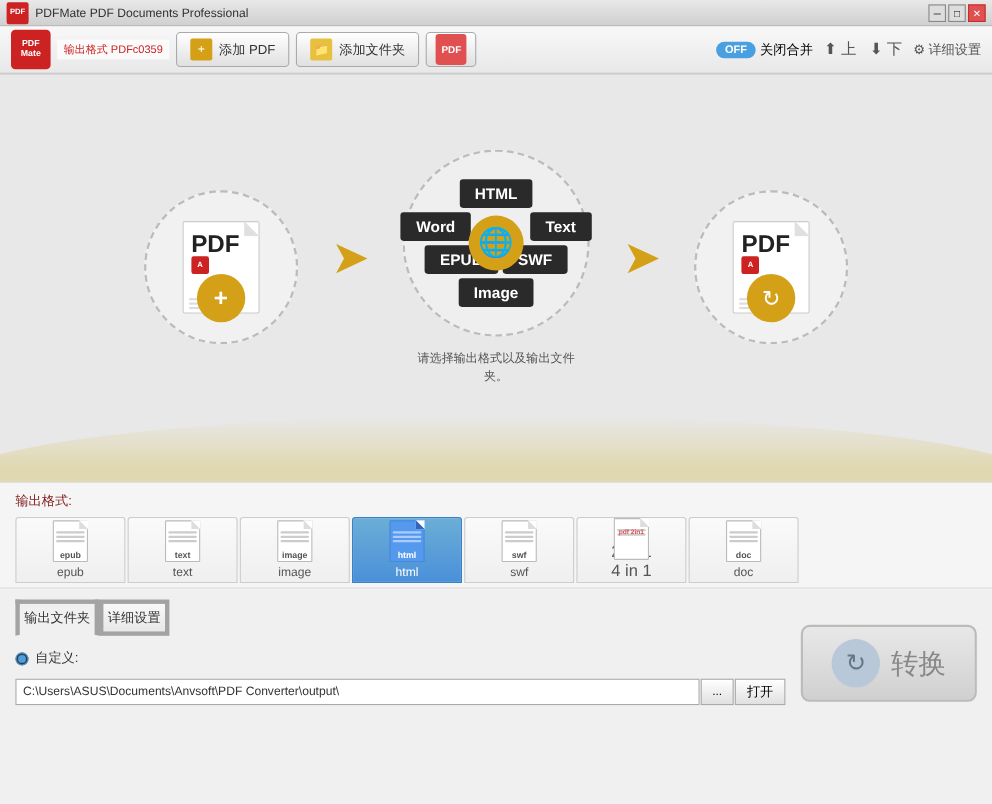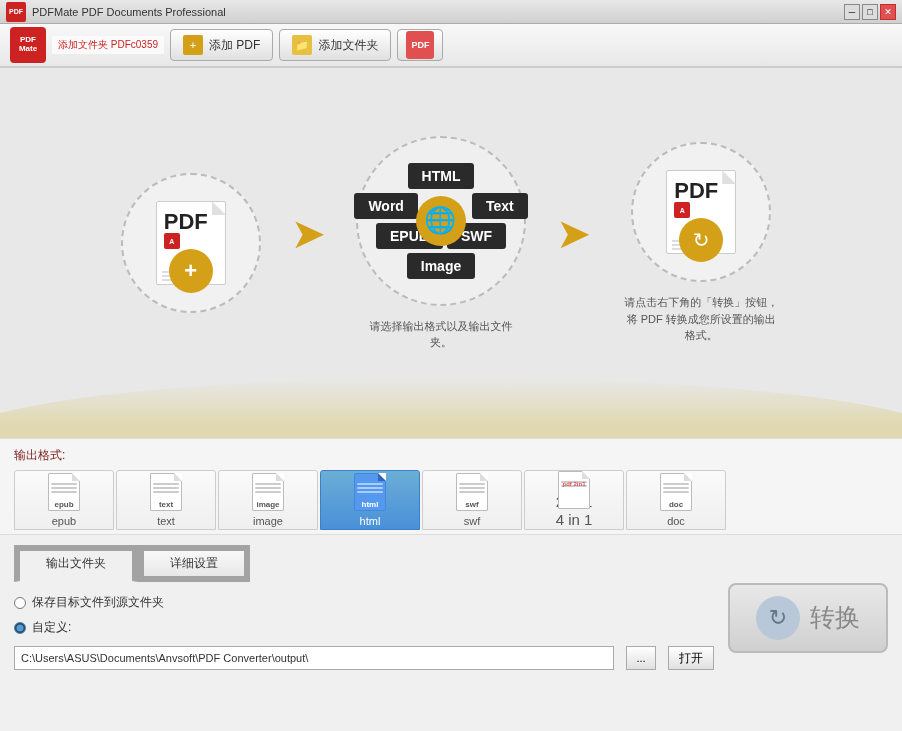--- a/index.html
+++ b/index.html
@@ -385,22 +385,22 @@
     }
     .bottom-left {
       flex: 1;
     }
     .settings-tabs {
       display: flex;
       gap: 0;
       margin-bottom: 12px;
     }
     .settings-tab {
-      padding: 4px 26px;
-      border: 6px solid #a3a3a3;
+      padding: 4px 4px;
+      border: 4px solid #a3a3a3;
       background: linear-gradient(to bottom, #f8f8f8, #e8e8e8);
       cursor: pointer;
       font-size: 12px;
       color: #333;
     }
     .settings-tab.active {
       background: #f0f0f0;
       border-bottom: 1px solid #f0f0f0;
       z-index: 1;
     }
@@ -417,21 +417,21 @@
       font-size: 12px;
       color: #333;
     }
     .radio-input {
       width: 12px;
       height: 12px;
       accent-color: #4a9fe0;
     }
     .path-row {
       display: flex;
-      gap: 12px;
+      gap: 1px;
       align-items: flex-start;
     }
     .path-input {
       flex: 1;
       height: 24px;
       border: 1px solid #aaa;
       padding: 0 6px;
       font-size: 11px;
       background: white;
       color: #333;
@@ -510,33 +510,45 @@
     <div class="title-btn">─</div>
     <div class="title-btn">□</div>
     <div class="title-btn close">✕</div>
   </div>
 </div>
 
 <div class="toolbar">
   <div class="toolbar-left">
     <div class="logo-badge" style="background:#cc2222;border-radius:4px;font-size:8px;line-height:1.1;text-align:center;padding:2px;">PDF<br>Mate</div>
     <div class="watermark" style="position:relative;top:auto;left:auto;transform:none;font-size:10px;color:#cc2222;">
-      <span>添加文件夹 PDFc0359</span>
+      <span>输出格式 PDFc0359</span>
     </div>
     <button class="toolbar-btn">
       <div class="icon">+</div>
       <span>添加 PDF</span>
     </button>
     <button class="toolbar-btn">
       <div class="icon" style="background:#e8c040;">📁</div>
       <span>添加文件夹</span>
     </button>
     <button class="toolbar-btn" style="padding:0 8px;">
       <div style="width:28px;height:28px;background:#e05050;border-radius:3px;display:flex;align-items:center;justify-content:center;color:white;font-size:9px;font-weight:bold;">PDF</div>
     </button>
+  </div>
+  <div class="toolbar-right">
+    <div class="toggle-switch">
+      <span class="toggle-off">OFF</span>
+      <span>关闭合并</span>
+    </div>
+    <button class="toolbar-icon-btn">⬆ <span>上</span></button>
+    <button class="toolbar-icon-btn">⬇ <span>下</span></button>
+    <div class="gear-btn">
+      <span>⚙</span>
+      <span>详细设置</span>
+    </div>
   </div>
 </div>
 
 <div class="main-area">
   <div class="wave-bottom"></div>
   <div class="main-content">
 
     <div class="step-item">
       <div class="circle-container">
         <div class="pdf-doc">
@@ -589,21 +601,20 @@
           <div class="pdf-text">PDF</div>
           <div style="position:absolute;bottom:4px;left:6px;">
             <div style="width:40px;height:2px;background:#ddd;margin-bottom:2px;"></div>
             <div style="width:35px;height:2px;background:#ddd;margin-bottom:2px;"></div>
             <div style="width:30px;height:2px;background:#ddd;"></div>
           </div>
           <div class="pdf-badge-refresh">↻</div>
           <div style="position:absolute;top:32px;left:8px;width:16px;height:16px;background:#cc2222;border-radius:2px;display:flex;align-items:center;justify-content:center;color:white;font-size:7px;font-weight:bold;">A</div>
         </div>
       </div>
-      <div class="step-desc">请点击右下角的「转换」按钮，将 PDF 转换成您所设置的输出格式。</div>
     </div>
 
   </div>
 </div>
 
 <div class="output-format-section">
   <div class="section-label">输出格式:</div>
   <div class="format-tabs">
 
     <div class="format-tab">
@@ -713,24 +724,20 @@
       <div class="settings-tab active">
         <span>输出文件夹</span>
       </div>
       <div class="settings-tab">
         <span>详细设置</span>
       </div>
     </div>
 
     <div class="radio-group">
       <div class="radio-item">
-        <input type="radio" class="radio-input" name="output-folder" style="">
-        <label>保存目标文件到源文件夹</label>
-      </div>
-      <div class="radio-item">
         <input type="radio" class="radio-input" name="output-folder" checked="" style="">
         <label>自定义:</label>
       </div>
     </div>
 
     <div class="path-row">
       <input type="text" class="path-input" value="C:\Users\ASUS\Documents\Anvsoft\PDF Converter\output\" style="">
       <button class="browse-btn">
         <span>...</span>
       </button>

